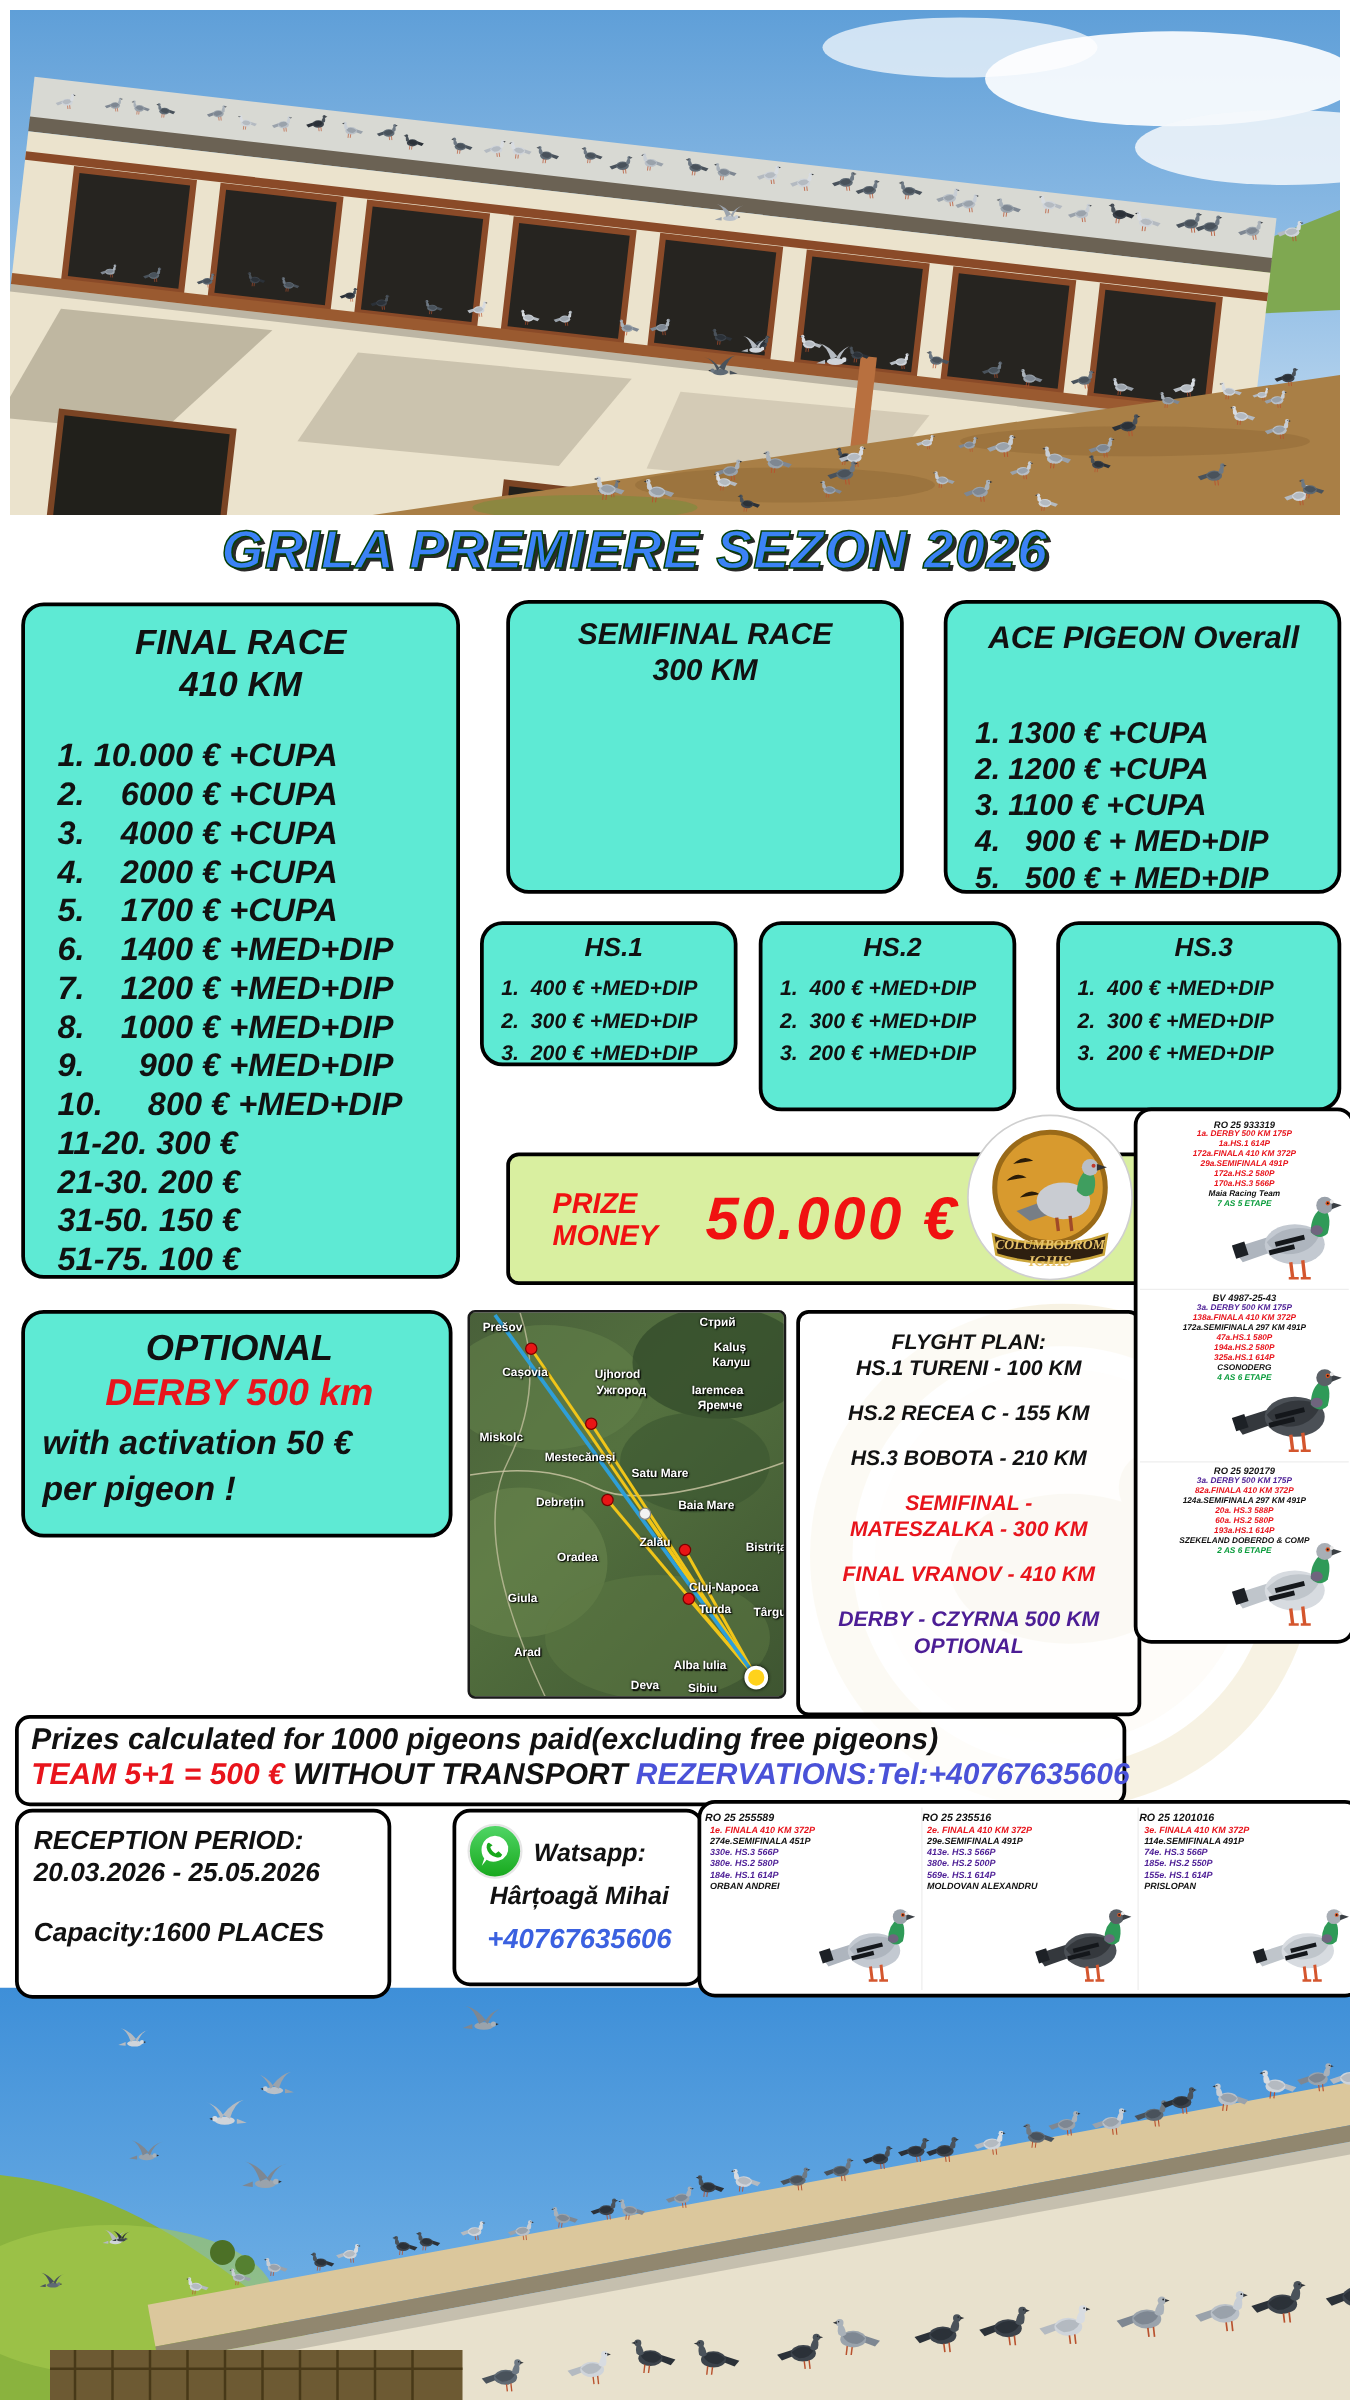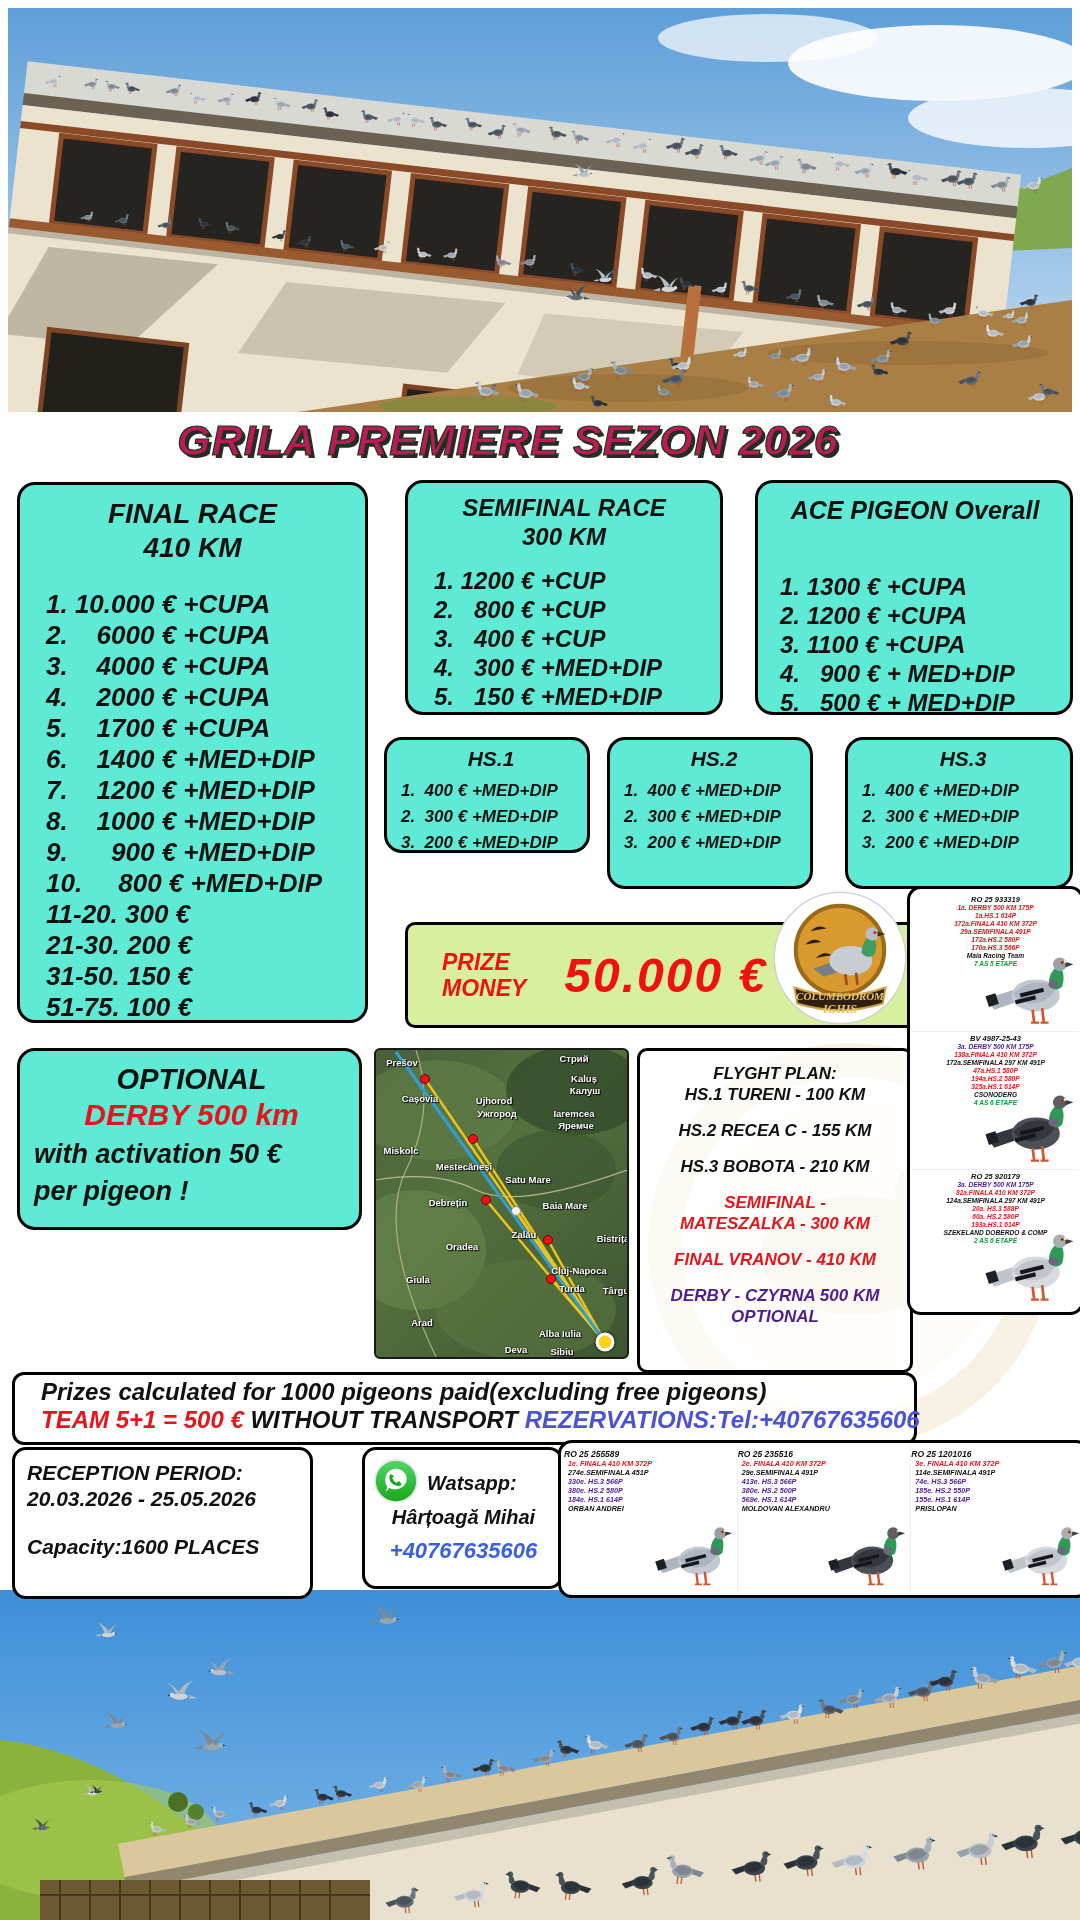--- a/index.html
+++ b/index.html
@@ -8,21 +8,21 @@
   .abs{position:absolute;box-sizing:border-box;}
   svg{display:block;}
   
   .box{position:absolute;box-sizing:border-box;background:#5eead4;border:3px solid #000;border-radius:18px;overflow:hidden;}
   .box-title{text-align:center;line-height:1.22;}
   .prize-line{white-space:pre;line-height:1.19;}
   .c-red{color:#e8141c}.c-blue{color:#4c1d95}.c-green{color:#0a9c3c}.c-black{color:#111}
   .tight{margin-bottom:0 !important;}
   
   .main-title{position:absolute;left:508px;top:416px;transform:translateX(-50%);white-space:nowrap;
-    font-size:43px;letter-spacing:1px;color:#be185d;-webkit-text-stroke:1.2px #063f06;
+    font-size:43px;letter-spacing:1px;color:#3b82f6;-webkit-text-stroke:1.2px #063f06;
     text-shadow:3px 3px 0 #2a2a2a;}
   
   #final-box{left:17px;top:482px;width:351px;height:541px;padding:12px 10px 0 26px;}
   #final-box .box-title{font-size:28px;margin-bottom:24px;padding-right:16px;}
   #final-box .prize-line{font-size:26px;line-height:31px;}
   
   #semi-box{left:405px;top:480px;width:318px;height:235px;padding:10px 8px 0 26px;}
   #semi-box .box-title{font-size:24px;margin-bottom:14px;padding-right:18px;}
   #semi-box .prize-line{font-size:24px;line-height:29px;}
   
@@ -55,21 +55,21 @@
   .map-dot{position:absolute;width:8px;height:8px;border-radius:50%;transform:translate(-50%,-50%);}
   .map-dot.red{background:#e81515;border:1px solid #7a0000;}
   .map-dot.white{background:#f2f2f2;border:1px solid #888;}
   .map-dot.origin{width:13px;height:13px;background:#ffd21c;border:3px solid #fff;box-shadow:0 0 3px #000;}
   
   #flight-box{left:637px;top:1048px;width:258px;height:307px;position:absolute;border:3px solid #000;border-radius:10px;
     background:rgba(255,255,255,0.62);padding:12px 6px 0 6px;text-align:center;}
   .fp-line{font-size:17px;line-height:21px;margin-bottom:15px;}
   
   #notes{left:12px;top:1372px;width:873px;height:64px;position:absolute;border:3px solid #000;border-radius:12px;
-    background:rgba(255,255,255,0.82);padding:3px 0 0 26px;}
+    background:rgba(255,255,255,0.82);padding:3px 0 0 10px;}
   #notes .n1{font-size:24px;line-height:28px;}
   #notes .n2{font-size:24px;line-height:28px;white-space:nowrap;}
   #notes .n2 .seg{display:inline;}
   #notes .rez{color:#4a52d8;}
   
   #reception{left:12px;top:1447px;width:283px;height:136px;position:absolute;border:3px solid #000;border-radius:14px;
     background:#fff;padding:10px 0 0 12px;}
   #reception div{font-size:21px;line-height:26px;}
   #reception .cap{margin-top:22px;}
   
@@ -327,27 +327,20 @@
         <div class="prize-line">31-50. 150 €</div>
         <div class="prize-line">51-75. 100 €</div>
       </div>
   </div>
 
   <div id="semi-box" class="box z2">
     <div class="box-title">
       <div>SEMIFINAL RACE</div>
         <div>300 KM</div>
     </div>
-    <div id="semi-list">
-        <div class="prize-line">1. 1200 € +CUP</div>
-        <div class="prize-line">2.   800 € +CUP</div>
-        <div class="prize-line">3.   400 € +CUP</div>
-        <div class="prize-line">4.   300 € +MED+DIP</div>
-        <div class="prize-line">5.   150 € +MED+DIP</div>
-      </div>
   </div>
 
   <div id="ace-box" class="box z2">
     <div class="box-title">ACE PIGEON Overall</div>
     <div id="ace-list">
         <div class="prize-line">1. 1300 € +CUPA</div>
         <div class="prize-line">2. 1200 € +CUPA</div>
         <div class="prize-line">3. 1100 € +CUPA</div>
         <div class="prize-line">4.   900 € + MED+DIP</div>
         <div class="prize-line">5.   500 € + MED+DIP</div>

